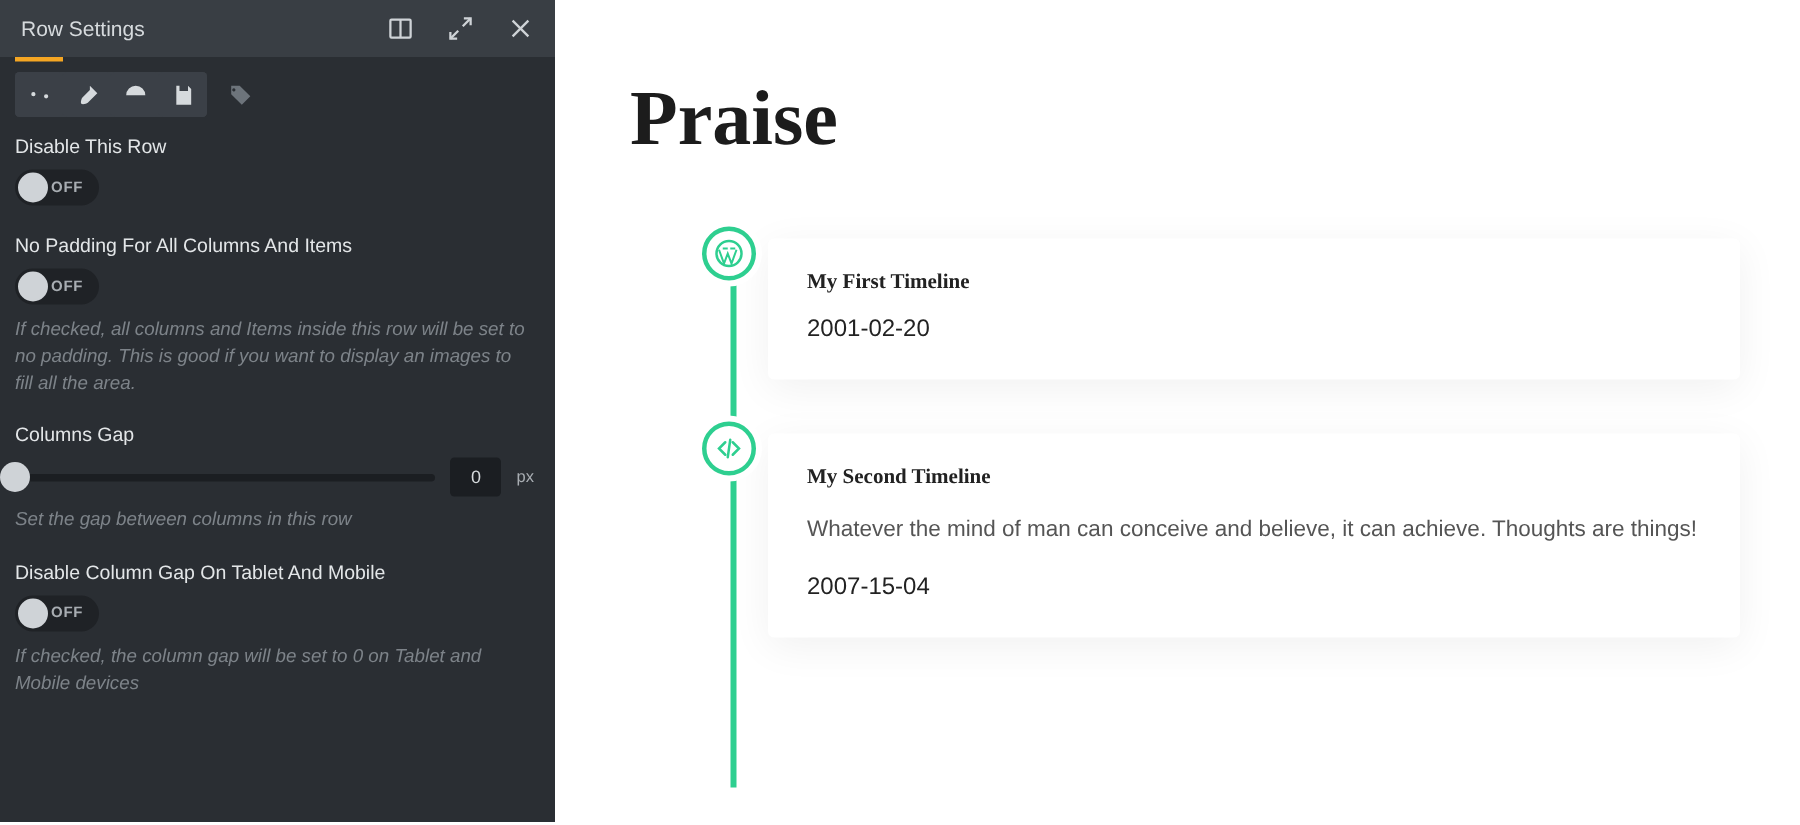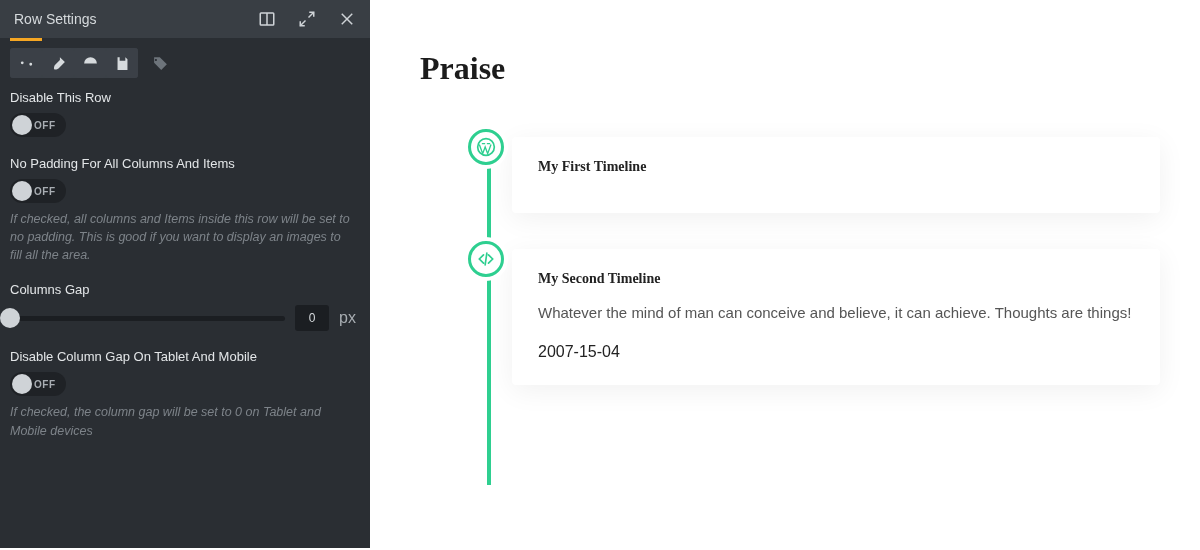--- a/index.html
+++ b/index.html
@@ -58,28 +58,28 @@
     flex: 1; height: 5px; background: #1b1e22; border-radius: 3px; position: relative; cursor: pointer;
   }
   .slider-thumb {
     position: absolute; left: 0; top: 50%; transform: translate(-50%,-50%);
     width: 20px; height: 20px; border-radius: 50%; background: #cfd3d7;
   }
   .slider-value {
     width: 34px; height: 26px; background: #1b1e22; border-radius: 3px;
     display: flex; align-items: center; justify-content: center; color: #d6dadd; font-size: 12px;
   }
-  .slider-unit { color: #a8adb2; font-size: 16px; }
+  .slider-unit { color: #a8adb2; font-size: 11px; }
 
   
   .preview {
     flex: 1; padding: 50px 40px 0 50px; background: #fff; overflow: hidden;
   }
   .preview h1 {
-    font-family: Georgia, "Times New Roman", serif; font-size: 32px; color: #1c1c1c; font-weight: 700;
+    font-family: Georgia, "Times New Roman", serif; font-size: 52px; color: #1c1c1c; font-weight: 700;
     margin-bottom: 50px;
   }
   .timeline { position: relative; padding-left: 92px; }
   .timeline::before {
     content: ""; position: absolute; left: 67px; top: 6px; bottom: -100px;
     width: 4px; background: #2ecf90;
   }
   .titem { position: relative; margin-bottom: 36px; }
   .tnode {
     position: absolute; left: -44px; top: -8px;
@@ -180,20 +180,21 @@
 
     <div class="setting">
       <div class="label">Columns Gap</div>
       <div class="slider-row">
         <div class="slider-track">
           <div class="slider-thumb"></div>
         </div>
         <div class="slider-value">0</div>
         <span class="slider-unit">px</span>
       </div>
+      <div class="help">Set the gap between columns in this row</div>
     </div>
 
     <div class="setting">
       <div class="label">Disable Column Gap On Tablet And Mobile</div>
       <div class="toggle">
         <div class="knob"></div>
         <span class="state">OFF</span>
       </div>
       <div class="help">If checked, the column gap will be set to 0 on Tablet and Mobile devices</div>
     </div>
@@ -208,20 +209,21 @@
 
     <div class="titem">
       <div class="tnode">
         <svg viewBox="0 0 24 24">
             <circle cx="12" cy="12" r="10" fill="none" stroke="#2ecf90" stroke-width="2"></circle>
             <path d="M4 9l4 11 3-8 3 8 4-11M7 8h4m2 0h4" stroke="#2ecf90" stroke-width="1.6" fill="none"></path>
           </svg>
       </div>
       <div class="tcard">
         <div class="ttitle">My First Timeline</div>
+        <div class="tdate">2001-02-20</div>
       </div>
     </div>
 
     <div class="titem">
       <div class="tnode">
         <svg viewBox="0 0 24 24">
             <path d="M9 7l-5 5 5 5M15 7l5 5-5 5M13 5l-2 14" stroke="#2ecf90" stroke-width="2" fill="none" stroke-linecap="round"></path>
           </svg>
       </div>
       <div class="tcard">

